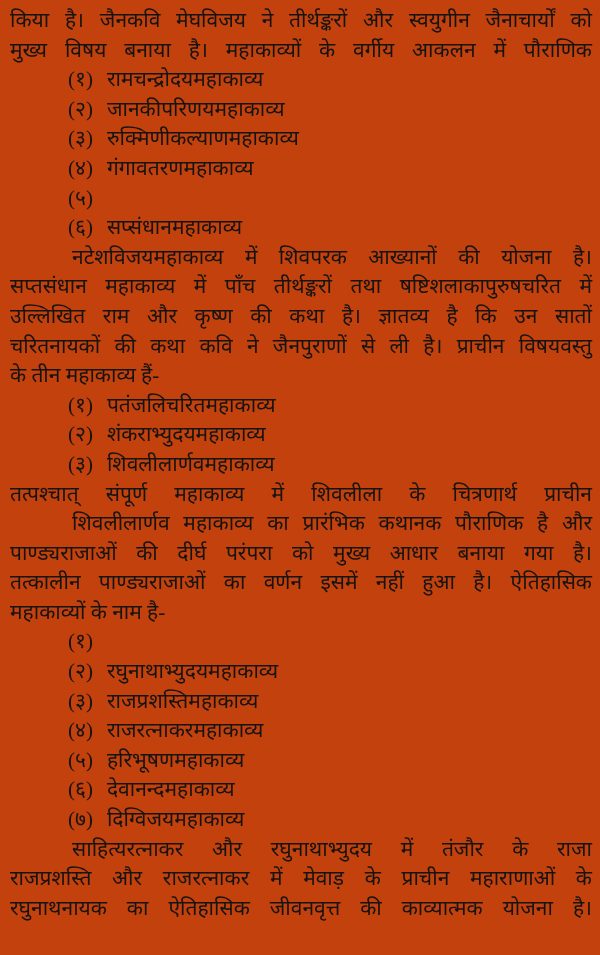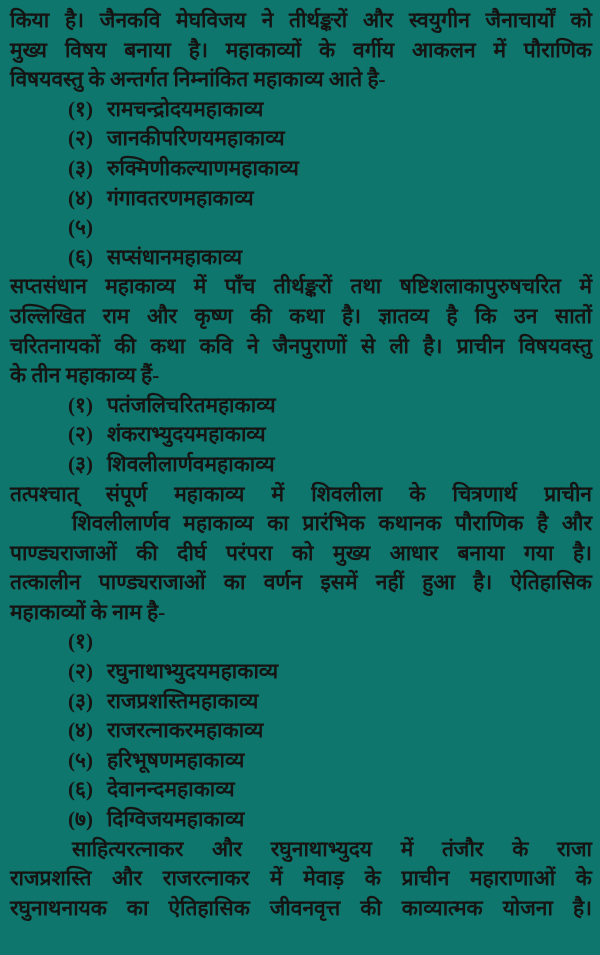--- a/index.html
+++ b/index.html
@@ -4,26 +4,26 @@
 <style>
   html, body {
     margin: 0;
     padding: 0;
     background: #ffffff;
   }
   .page {
     position: relative;
     width: 600px;
     height: 955px;
-    background: #0f766e;
+    background: #c2410c;
     overflow: hidden;
     box-sizing: border-box;
     padding: 6px 8px 0 10px;
     font-family: "Liberation Serif", "DejaVu Serif", serif;
-    font-weight: 700;
+    font-weight: 400;
     color: #161412;
   }
   .pline {
     font-size: 21px;
     line-height: 29.6px;
     text-align: justify;
     text-align-last: justify;
     white-space: normal;
   }
   .pline.end {
@@ -45,21 +45,20 @@
   }
 </style>
 </head>
 <body>
 
 <div class="page">
 
   <div class="para">
     <div class="pline">किया है। जैनकवि मेघविजय ने तीर्थङ्करों और स्वयुगीन जैनाचार्यों को</div>
     <div class="pline">मुख्य विषय बनाया है। महाकाव्यों के वर्गीय आकलन में पौराणिक</div>
-    <div class="pline end">विषयवस्तु के अन्तर्गत निम्नांकित महाकाव्य आते है-</div>
   </div>
 
   <div class="list">
     <div class="list-row">
       <span class="list-num">(१)</span>
       <span class="list-text">रामचन्द्रोदयमहाकाव्य</span>
     </div>
     <div class="list-row">
       <span class="list-num">(२)</span>
       <span class="list-text">जानकीपरिणयमहाकाव्य</span>
@@ -75,20 +74,21 @@
     <div class="list-row">
       <span class="list-num">(५)</span>
     </div>
     <div class="list-row">
       <span class="list-num">(६)</span>
       <span class="list-text">सप्संधानमहाकाव्य</span>
     </div>
   </div>
 
   <div class="para">
+    <div class="pline ind">नटेशविजयमहाकाव्य में शिवपरक आख्यानों की योजना है।</div>
     <div class="pline">सप्तसंधान महाकाव्य में पाँच तीर्थङ्करों तथा षष्टिशलाकापुरुषचरित में</div>
     <div class="pline">उल्लिखित राम और कृष्ण की कथा है। ज्ञातव्य है कि उन सातों</div>
     <div class="pline">चरितनायकों की कथा कवि ने जैनपुराणों से ली है। प्राचीन विषयवस्तु</div>
     <div class="pline end">के तीन महाकाव्य हैं-</div>
   </div>
 
   <div class="list">
     <div class="list-row">
       <span class="list-num">(१)</span>
       <span class="list-text">पतंजलिचरितमहाकाव्य</span>

